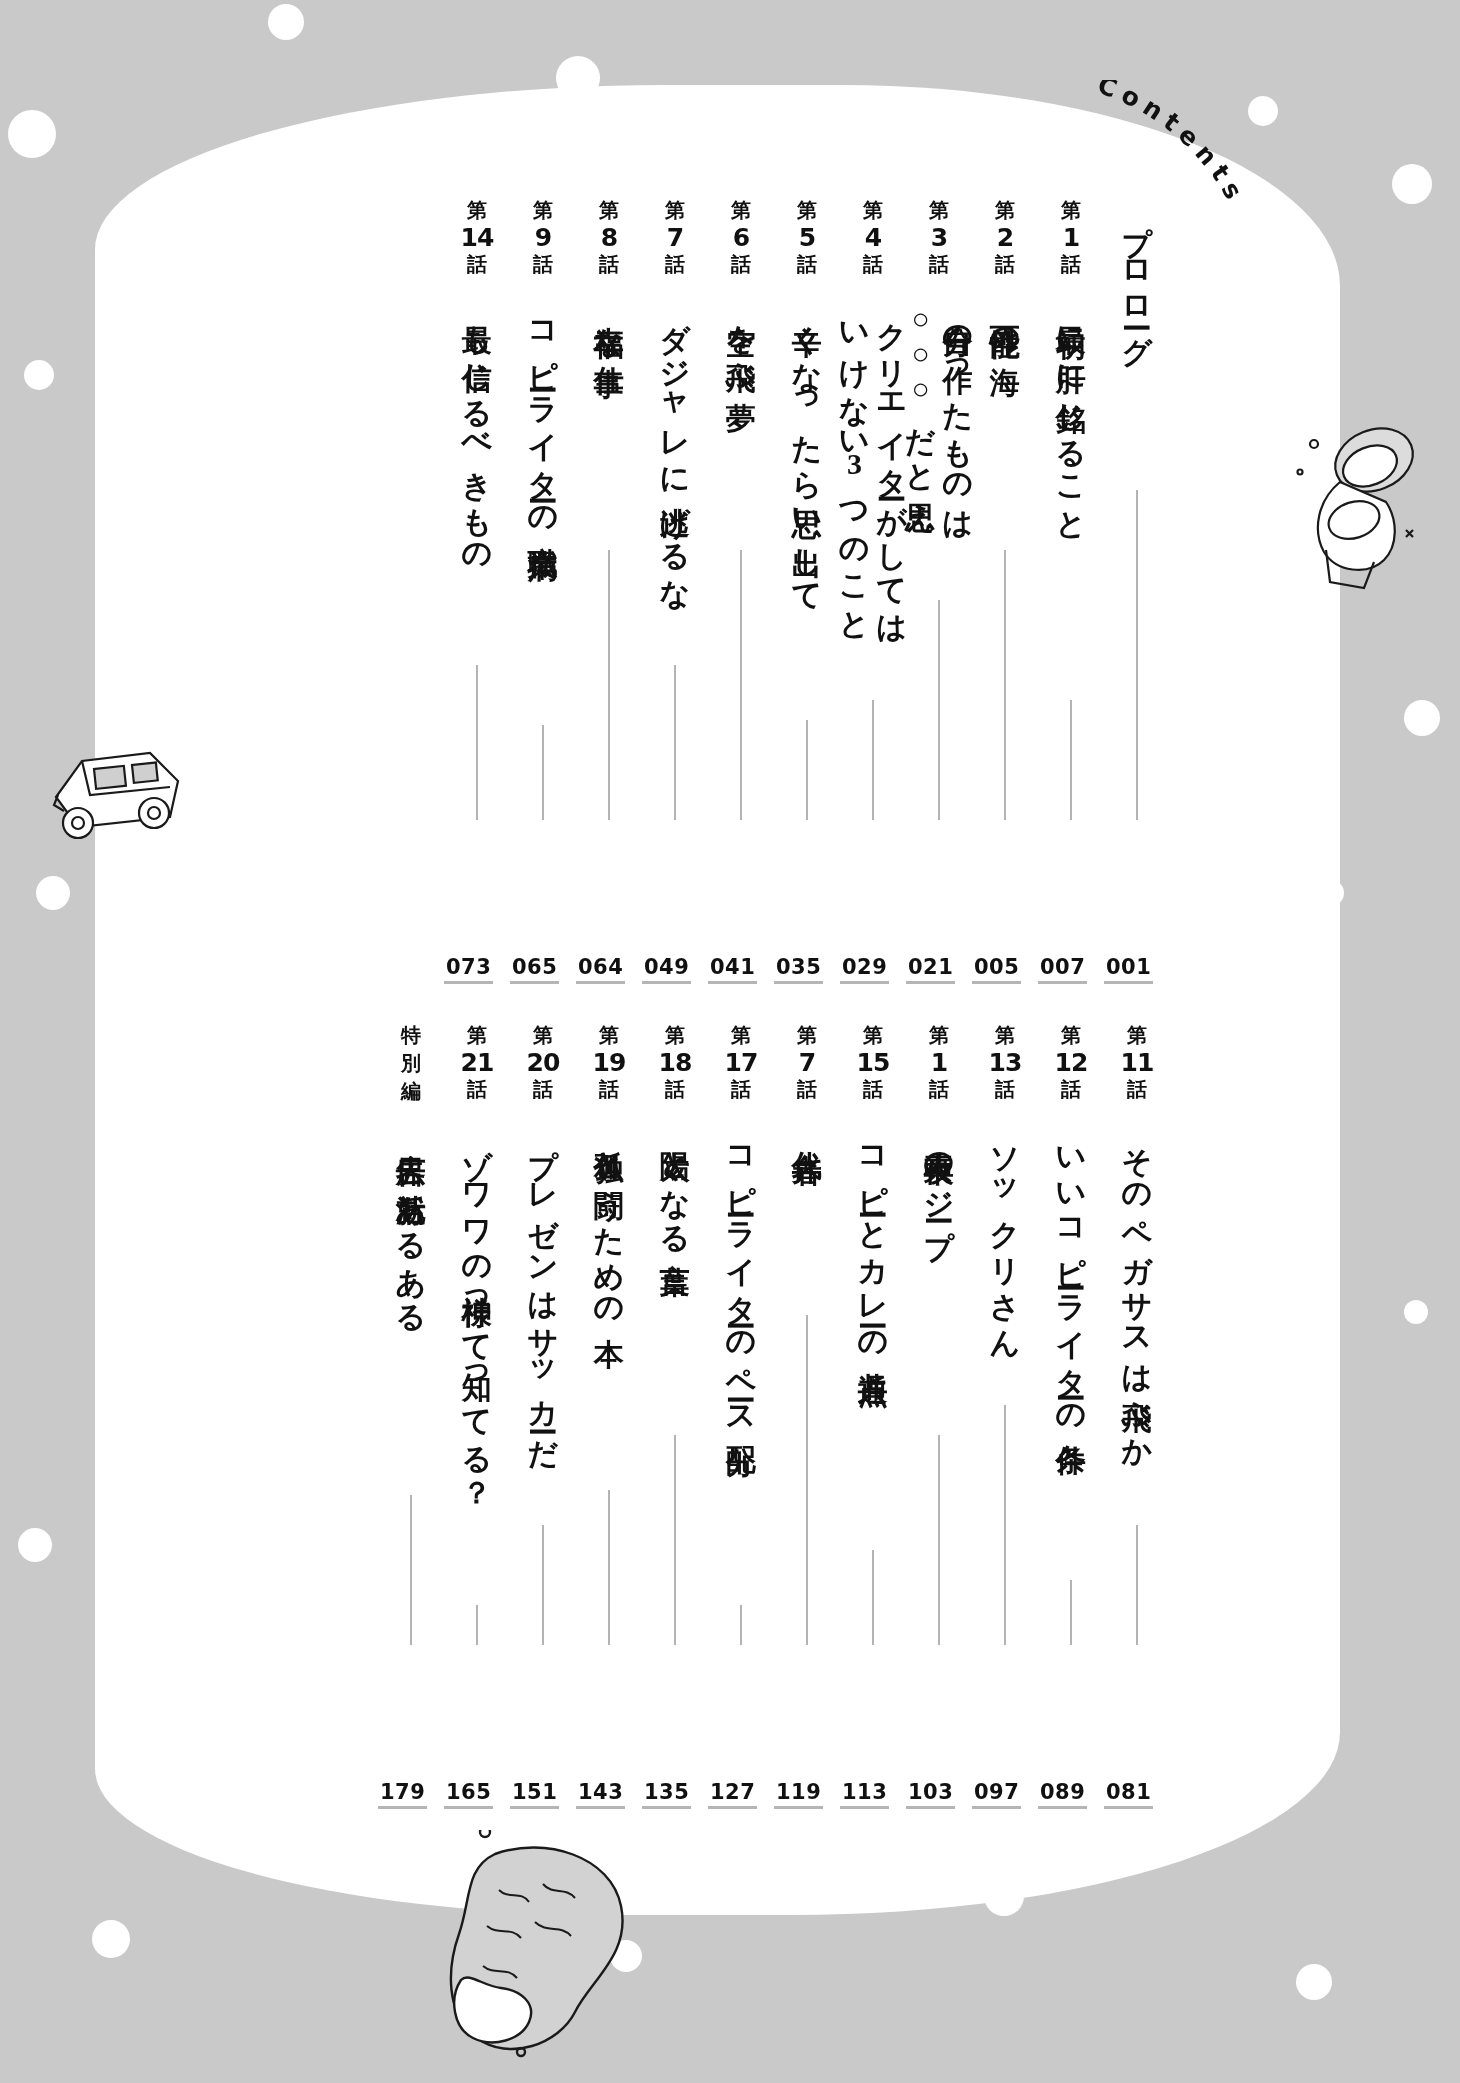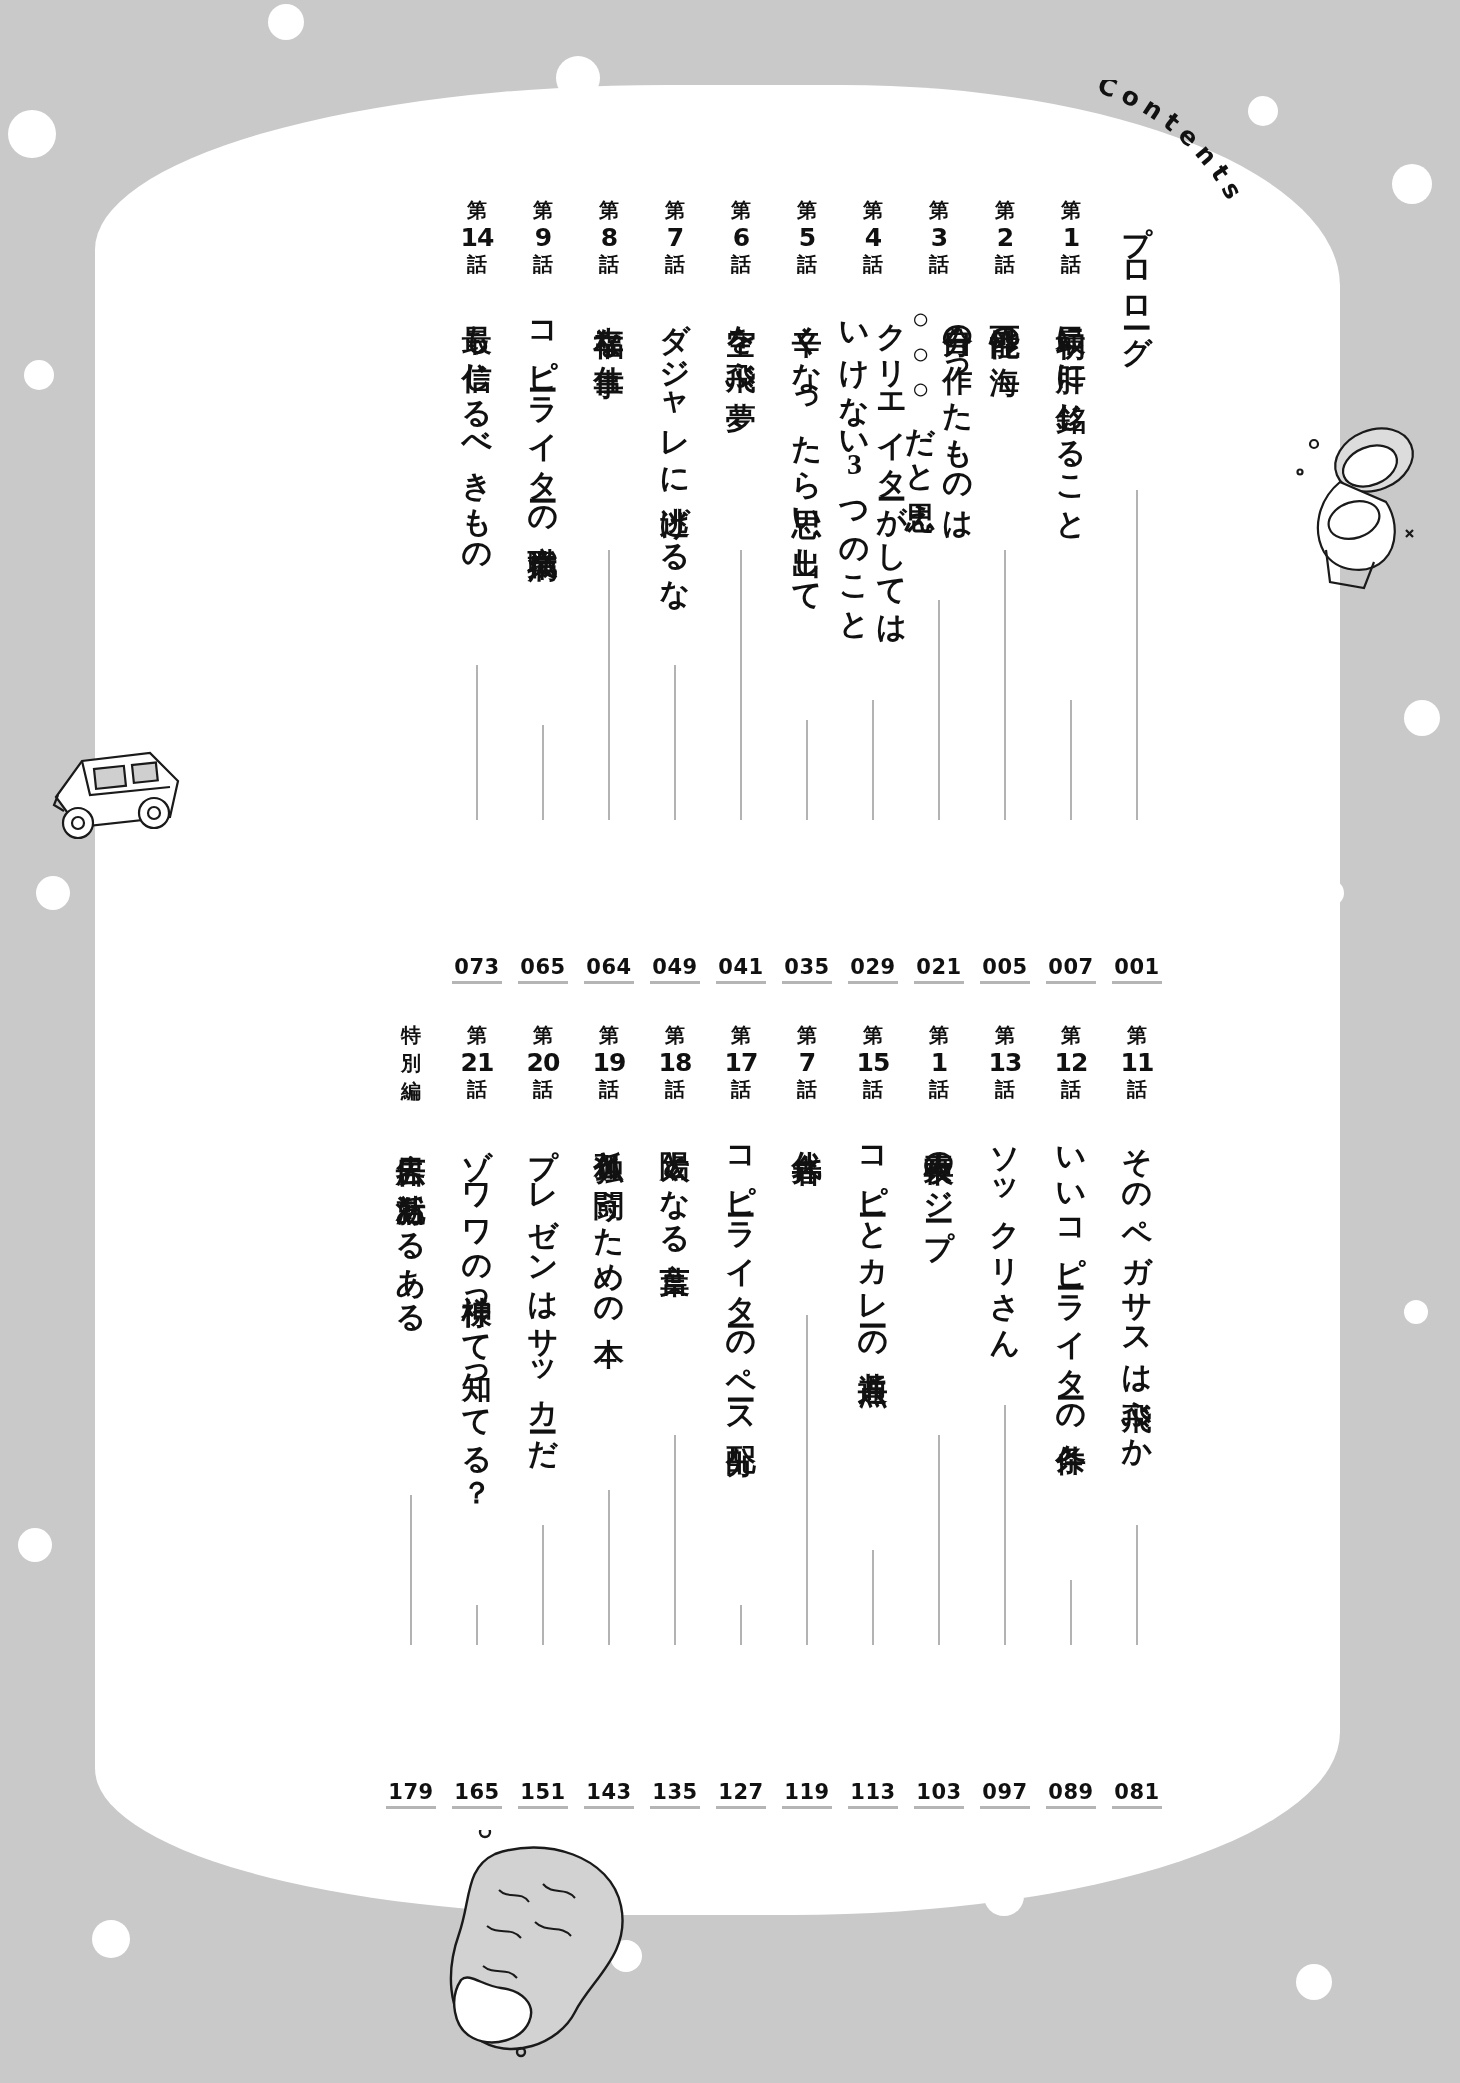--- a/index.html
+++ b/index.html
@@ -157,21 +157,20 @@
     position: absolute;
     display: flex;
     flex-direction: row-reverse;
   }
   #nums-1 { left: 170px; top: 955px;  width: 1000px; }
   #nums-2 { left: 170px; top: 1780px; width: 1000px; }
   .num-cell {
     width: 66px;
     flex: 0 0 66px;
     display: flex;
-    justify-content: center;
   }
   .num-cell > span {
     font-family: "DejaVu Sans", sans-serif;
     font-size: 21px;
     font-weight: 700;
     color: #111111;
     border-bottom: 3px solid #b5b5b5;
     padding: 0 2px 2px 2px;
     letter-spacing: 0.5px;
   }

